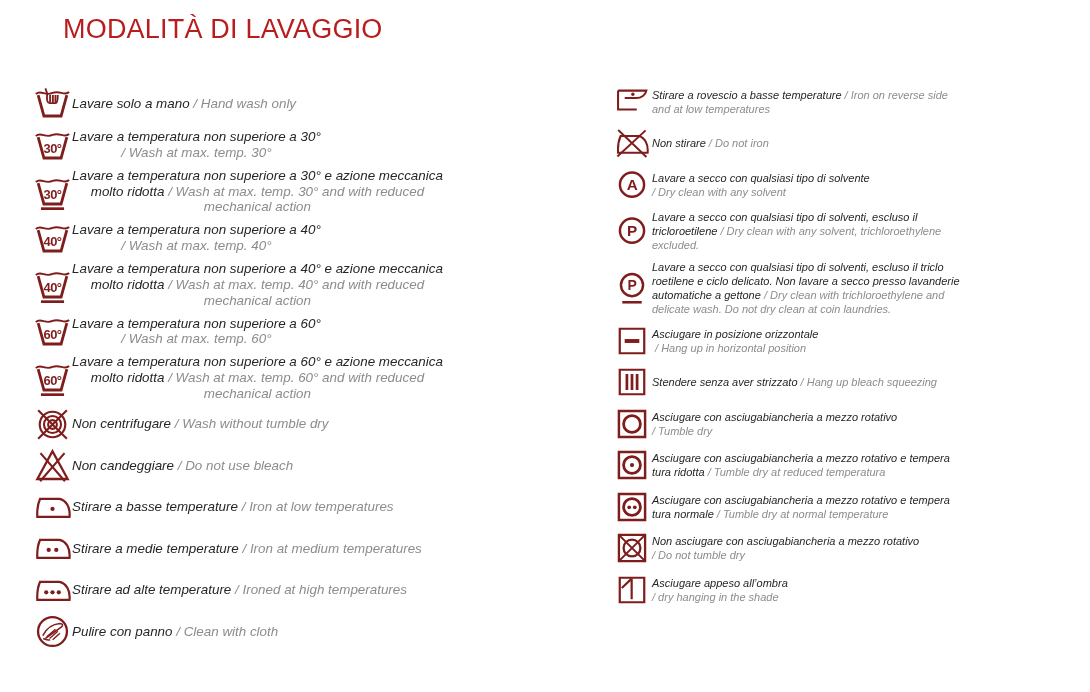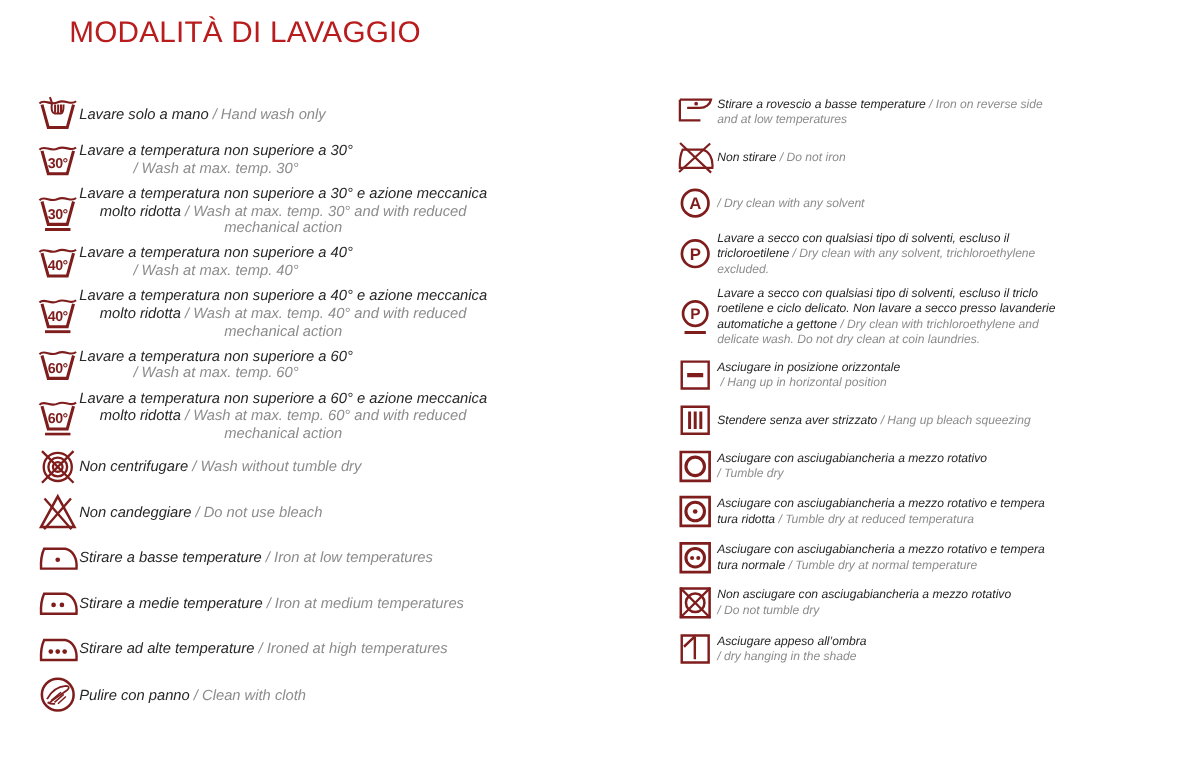--- a/index.html
+++ b/index.html
@@ -205,21 +205,22 @@
           </span>
           <p class="txt"><span class="it">Non stirare </span><span class="en">/ Do not iron</span></p>
         </div>
         <div class="row">
           <span class="icon">
             <svg viewBox="0 0 40 40" fill="none" stroke="currentColor" stroke-linejoin="miter" xmlns="http://www.w3.org/2000/svg">
               <circle cx="20" cy="19.6" r="14.2" stroke-width="2.9"></circle>
               <text x="20" y="26" font-size="18" font-weight="bold" text-anchor="middle" letter-spacing="-0.5" fill="currentColor" stroke="none">A</text>
             </svg>
           </span>
-          <p class="txt"><span class="en">/ Dry clean with any solvent</span></p>
+          <p class="txt"><span class="it">Lavare a secco con qualsiasi tipo di solvente
+</span><span class="en">/ Dry clean with any solvent</span></p>
         </div>
         <div class="row">
           <span class="icon">
             <svg viewBox="0 0 40 40" fill="none" stroke="currentColor" stroke-linejoin="miter" xmlns="http://www.w3.org/2000/svg">
               <circle cx="20" cy="19.6" r="14.2" stroke-width="2.9"></circle>
               <text x="20" y="26" font-size="18" font-weight="bold" text-anchor="middle" letter-spacing="-0.5" fill="currentColor" stroke="none">P</text>
             </svg>
           </span>
           <p class="txt"><span class="it">Lavare a secco con qualsiasi tipo di solventi, escluso il
 tricloroetilene </span><span class="en">/ Dry clean with any solvent, trichloroethylene

